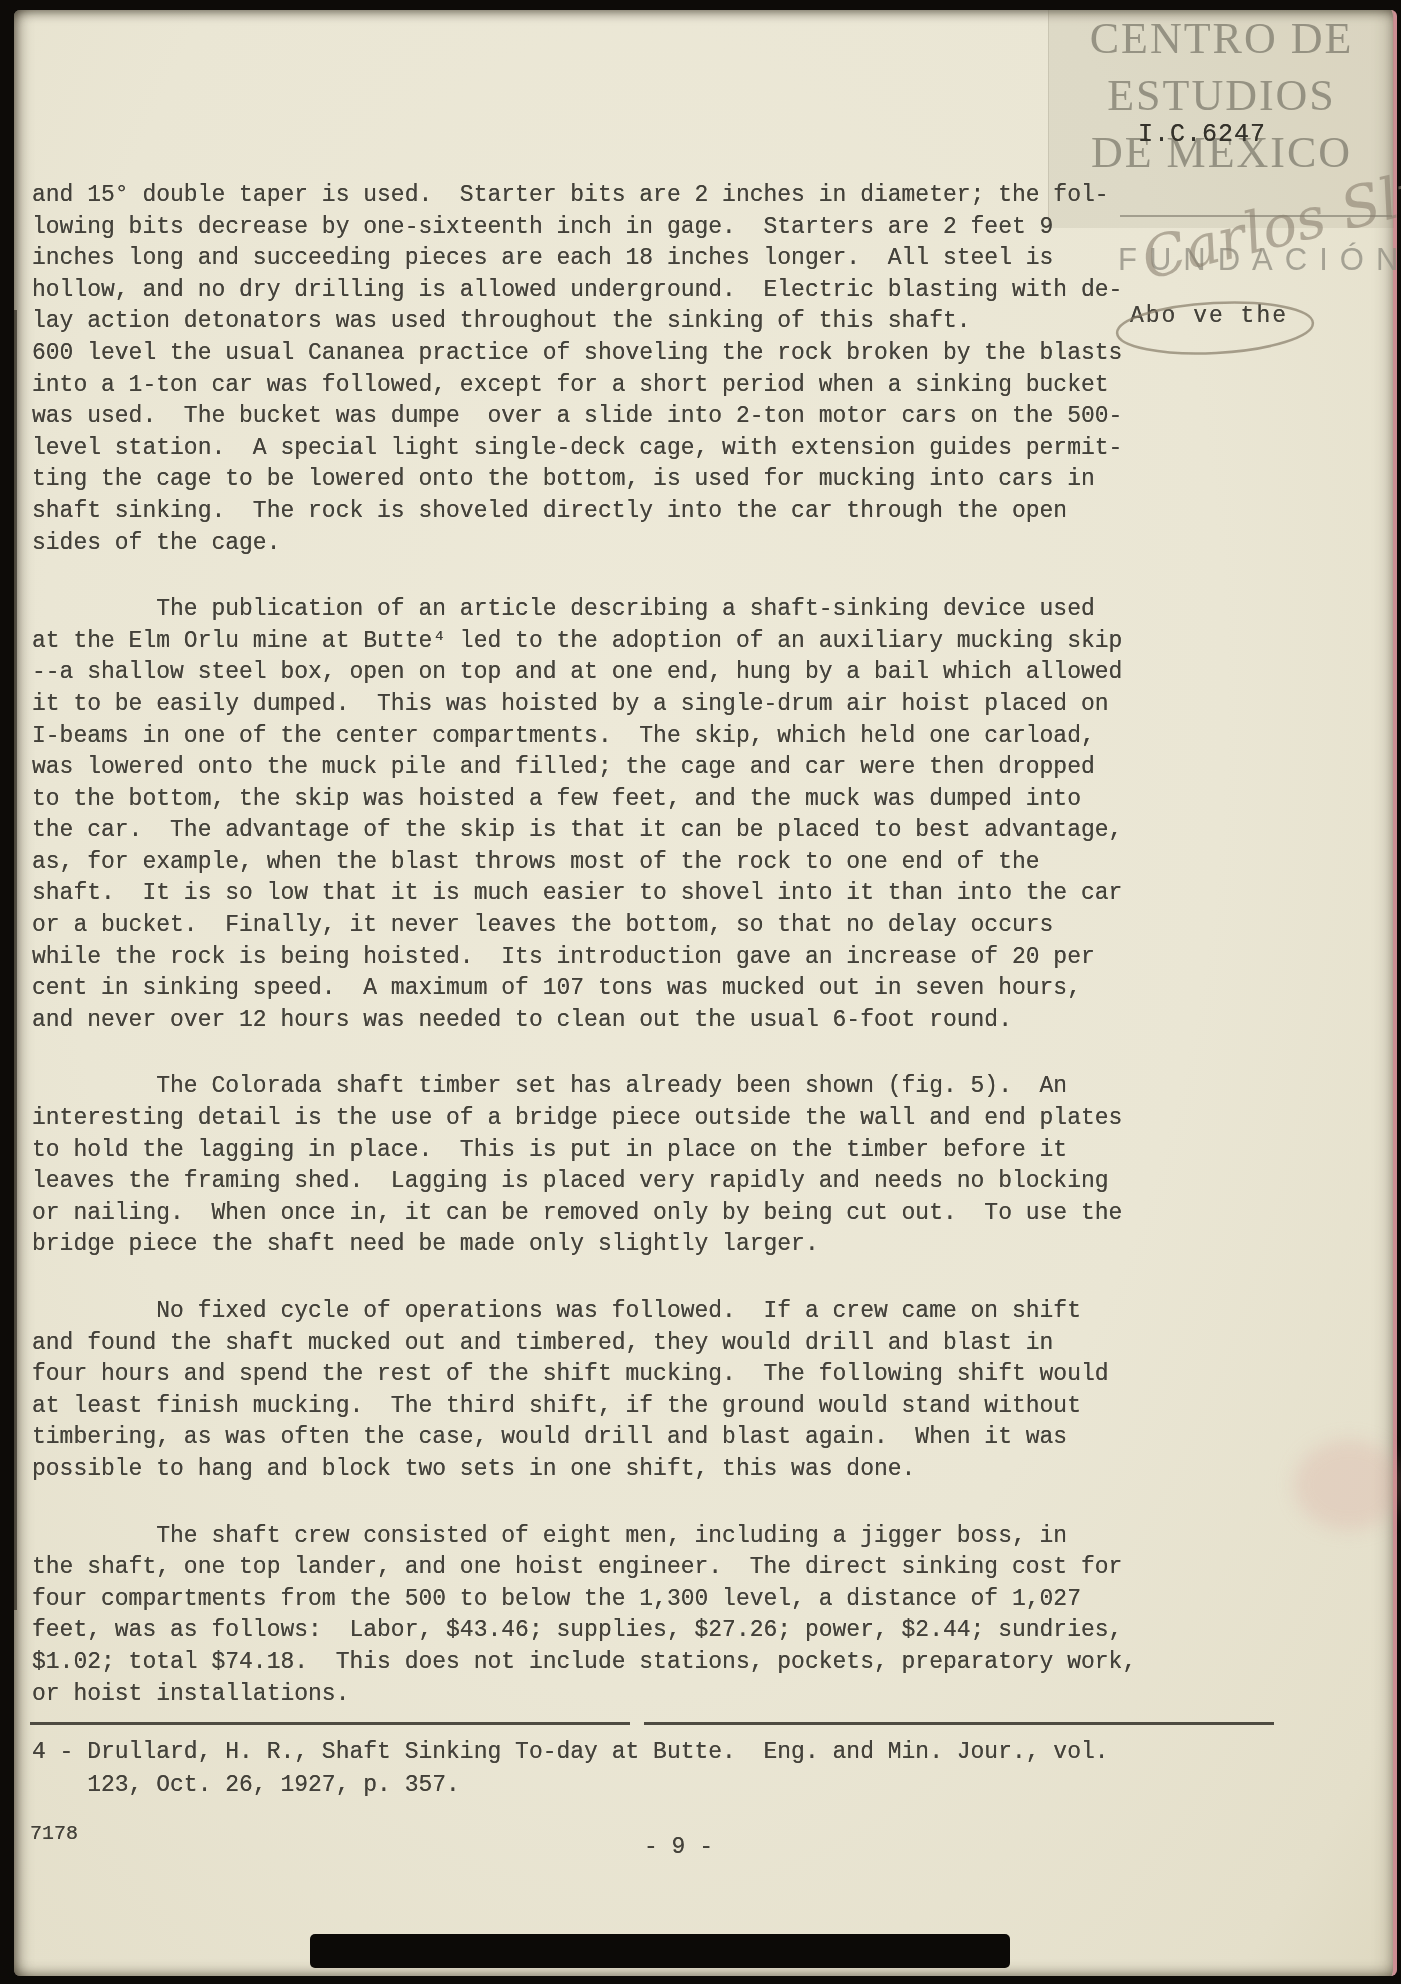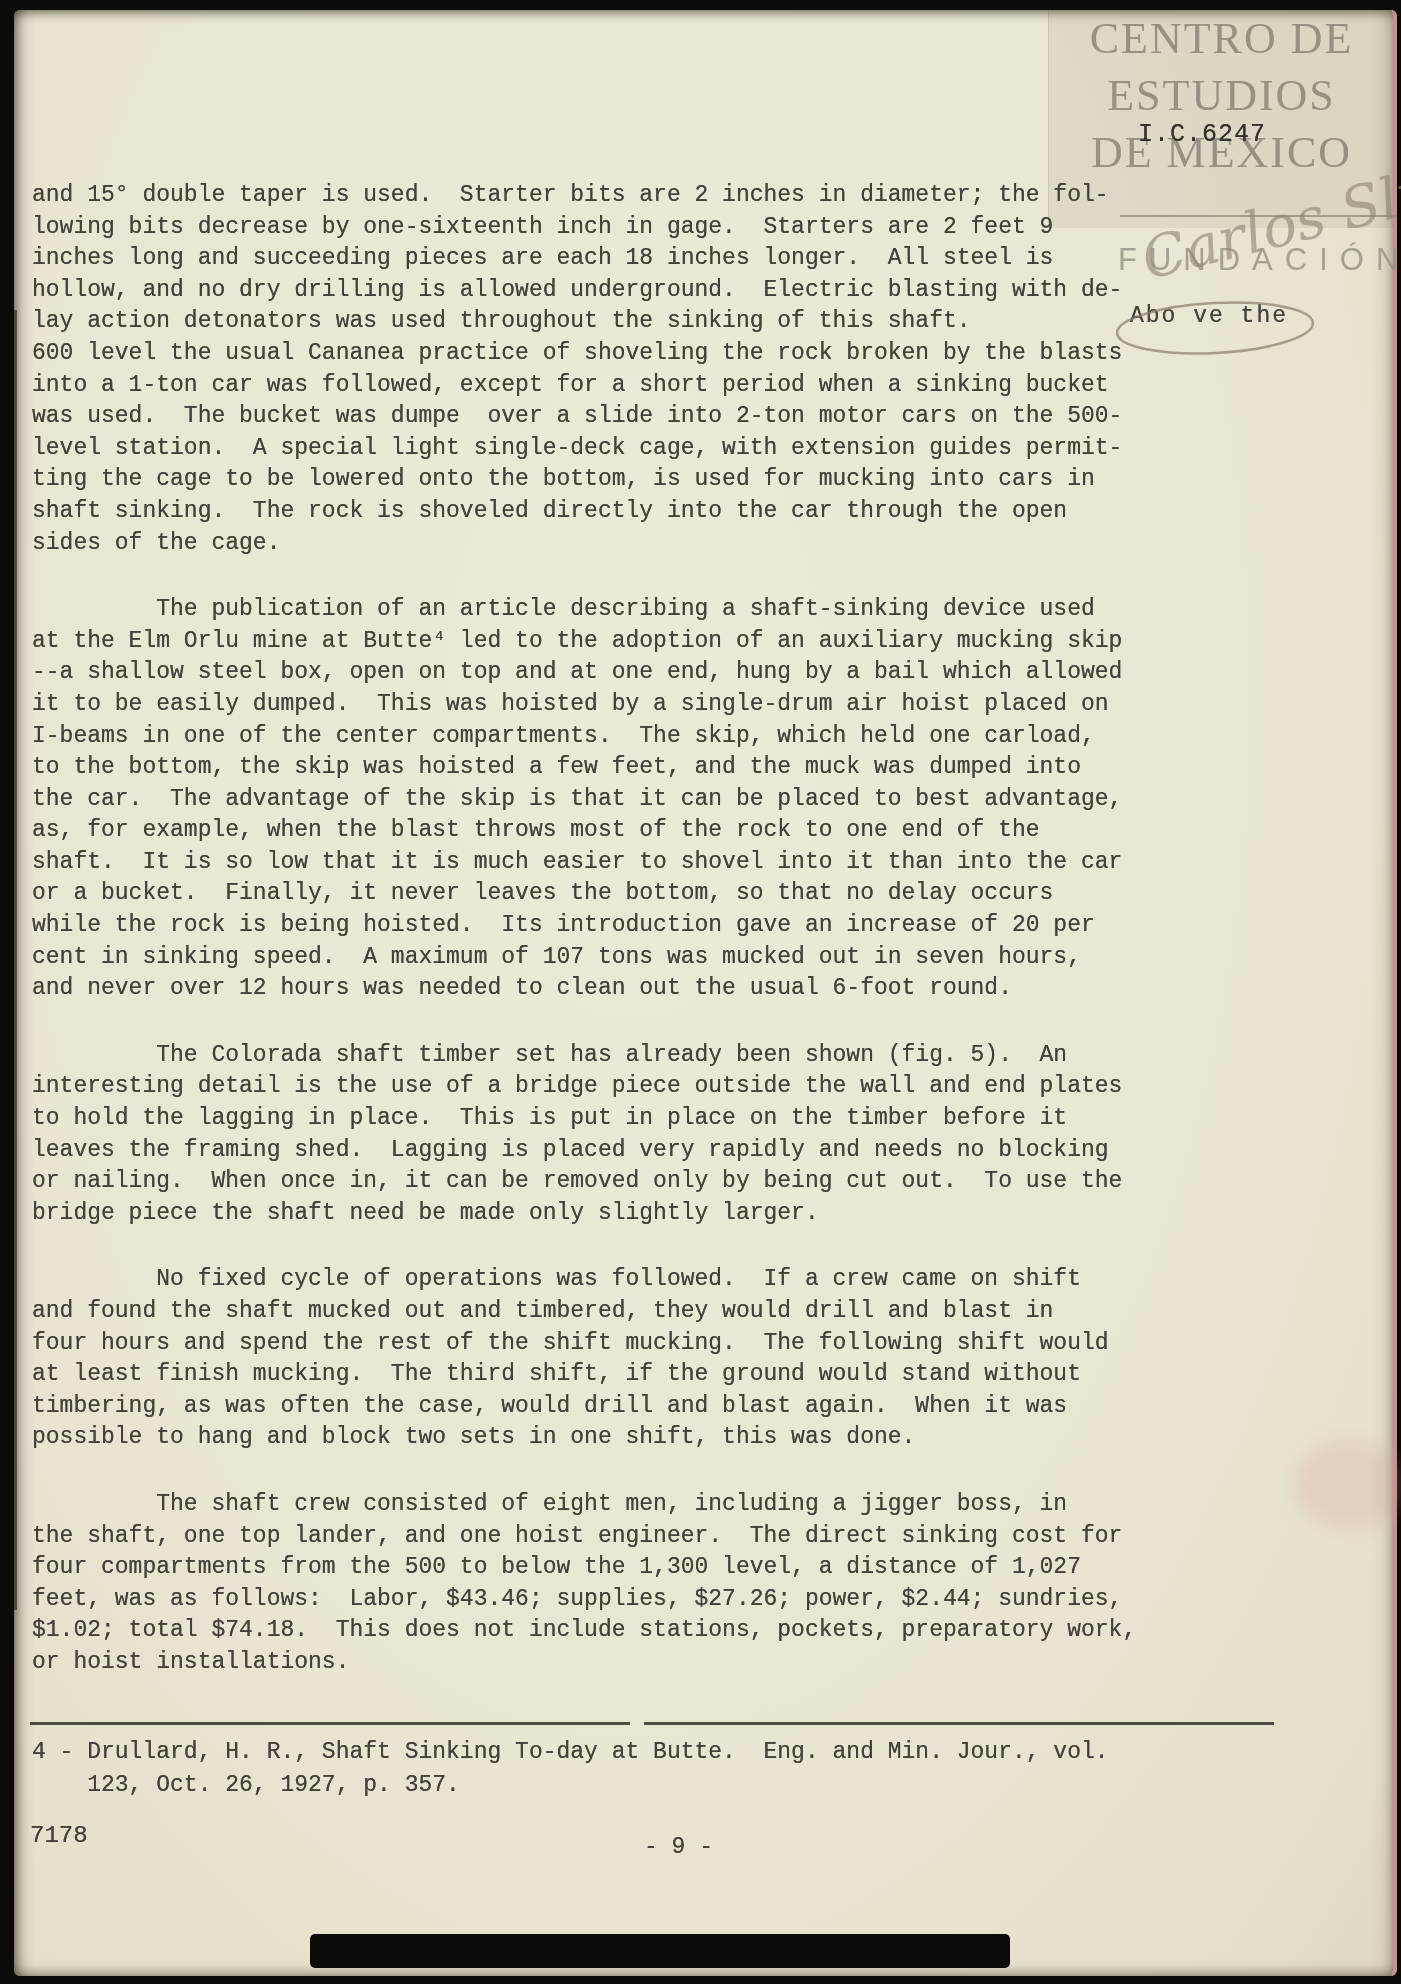--- a/index.html
+++ b/index.html
@@ -30,21 +30,21 @@
   #typed-text{position:absolute;left:18px;top:158px;font-size:23px;line-height:31.6px;}
   .para{margin:12px 0 35px 0;}
   .tline{white-space:pre;}
   #circled-words{position:absolute;left:1116px;top:293px;font-size:23px;letter-spacing:2px;white-space:pre;text-align:right;}
   #annotation-ellipse{position:absolute;left:1095px;top:288px;}
   
   .fn-rule{position:absolute;height:3px;background:#4e4b41;box-shadow:0 4px 0 -1.5px rgba(96,92,79,.5);}
   #fn-rule-left{left:16px;top:1712px;width:600px;}
   #fn-rule-right{left:630px;top:1712px;width:630px;box-shadow:none;}
   #footnote{position:absolute;left:18px;top:1726px;font-size:23px;line-height:32.5px;}
-  #footer-left{position:absolute;left:16px;top:1812px;font-size:24px;}
+  #footer-left{position:absolute;left:16px;top:1812px;font-size:20px;}
   #footer-center{position:absolute;left:630px;top:1824px;font-size:23px;white-space:pre;}
   
   #bottom-strip{position:absolute;left:310px;top:1934px;width:700px;height:34px;background:#0c0a07;border-radius:5px;}
   #pink-smudge{position:absolute;left:1280px;top:1430px;width:110px;height:90px;border-radius:50%;
         background:rgba(215,150,145,.22);filter:blur(9px);}
   #left-seam{position:absolute;left:0;top:300px;width:3px;height:1300px;background:rgba(20,16,10,.55);}
 </style>
 </head>
 <body>
 
@@ -78,20 +78,21 @@
           <div class="tline">ting the cage to be lowered onto the bottom, is used for mucking into cars in</div>
           <div class="tline">shaft sinking.  The rock is shoveled directly into the car through the open</div>
           <div class="tline">sides of the cage.</div>
         </div>
         <div class="para">
           <div class="tline">         The publication of an article describing a shaft-sinking device used</div>
           <div class="tline">at the Elm Orlu mine at Butte⁴ led to the adoption of an auxiliary mucking skip</div>
           <div class="tline">--a shallow steel box, open on top and at one end, hung by a bail which allowed</div>
           <div class="tline">it to be easily dumped.  This was hoisted by a single-drum air hoist placed on</div>
           <div class="tline">I-beams in one of the center compartments.  The skip, which held one carload,</div>
+          <div class="tline">was lowered onto the muck pile and filled; the cage and car were then dropped</div>
           <div class="tline">to the bottom, the skip was hoisted a few feet, and the muck was dumped into</div>
           <div class="tline">the car.  The advantage of the skip is that it can be placed to best advantage,</div>
           <div class="tline">as, for example, when the blast throws most of the rock to one end of the</div>
           <div class="tline">shaft.  It is so low that it is much easier to shovel into it than into the car</div>
           <div class="tline">or a bucket.  Finally, it never leaves the bottom, so that no delay occurs</div>
           <div class="tline">while the rock is being hoisted.  Its introduction gave an increase of 20 per</div>
           <div class="tline">cent in sinking speed.  A maximum of 107 tons was mucked out in seven hours,</div>
           <div class="tline">and never over 12 hours was needed to clean out the usual 6-foot round.</div>
         </div>
         <div class="para">

